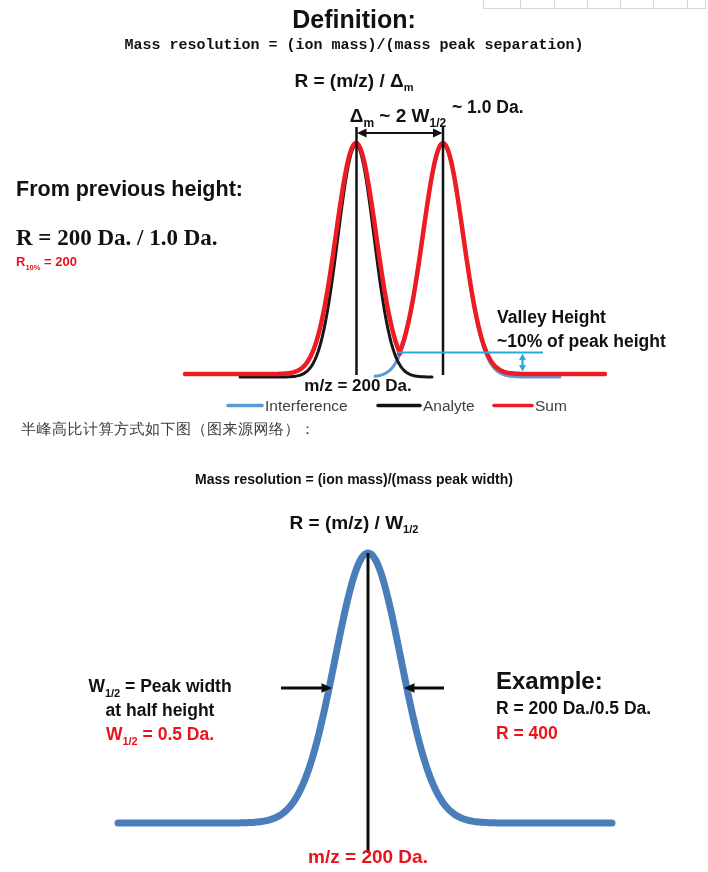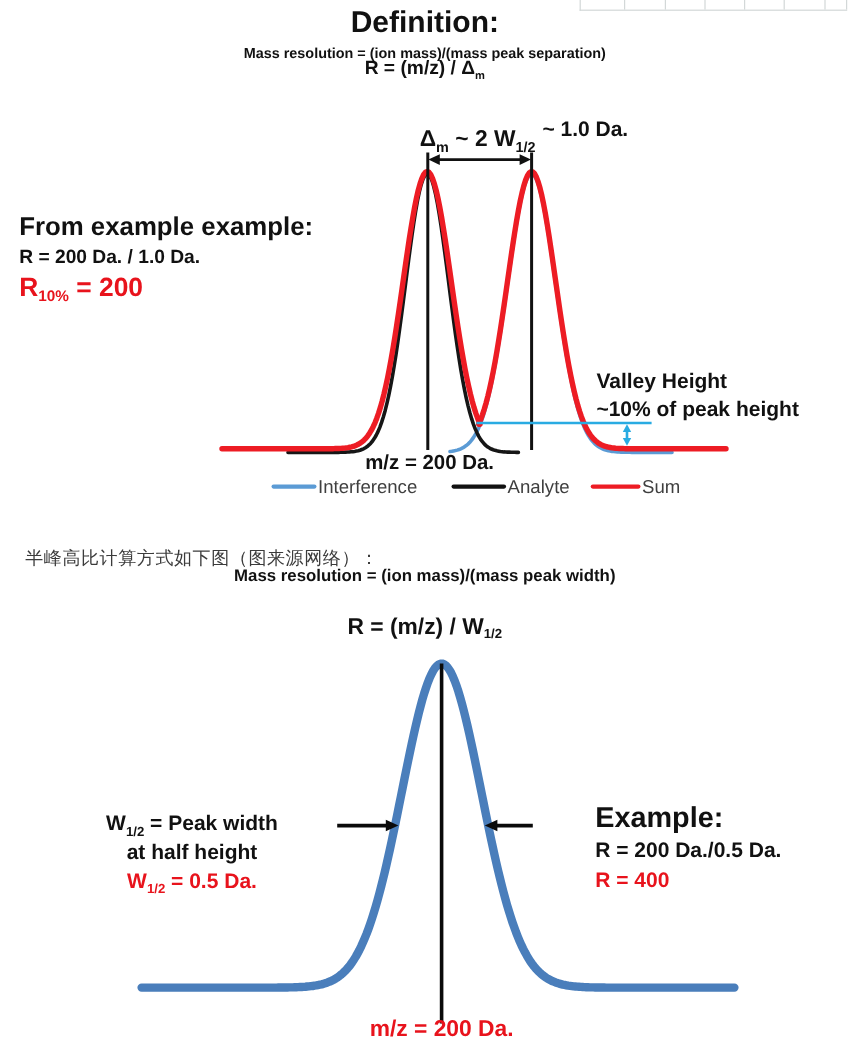--- a/index.html
+++ b/index.html
@@ -4,28 +4,28 @@
 <style>
   html,body{margin:0;padding:0;}
   body{width:708px;height:872px;position:relative;background:#ffffff;overflow:hidden;
        font-family:"Liberation Sans", sans-serif;color:#111;}
   .abs{position:absolute;}
   .center{left:0;width:708px;text-align:center;}
   .b{font-weight:700;}
   .red{color:#e8131c;}
   sub.fsub{font-size:0.58em;vertical-align:-4px;font-weight:700;}
   .s1-title{top:5px;font-size:25px;}
-  .s1-subtitle{top:37px;font-size:12px;}
-  .s1-formula{top:49px;font-size:16px;}
+  .s1-subtitle{top:37px;font-size:15px;font-family:Liberation Mono, monospace;}
+  .s1-formula{top:70px;font-size:19px;}
   .left-block{left:16px;top:177px;width:300px;}
   .lb-heading{font-size:21.5px;font-weight:700;line-height:1.2;}
-  .lb-line1{font-size:16px;font-weight:700;margin-top:3px;}
-  .lb-r10{font-size:22px;font-weight:700;margin-top:3px;}
+  .lb-line1{font-size:23px;font-weight:700;margin-top:22px;font-family:Liberation Serif, serif;}
+  .lb-r10{font-size:13px;font-weight:700;margin-top:3px;}
   .lb-rw{font-size:17px;font-weight:700;margin-top:29px;}
-  .zh{left:21px;top:456px;font-size:15px;color:#3b3b3b;letter-spacing:0.5px;}
+  .zh{left:21px;top:420px;font-size:15px;color:#3b3b3b;letter-spacing:0.5px;}
   .s2-title{top:471px;font-size:14px;}
   .s2-formula{top:512px;font-size:19px;}
   .tfrag{left:483px;top:0;width:222px;height:8px;display:flex;
          border-bottom:1.5px solid #d3d8d8;border-left:1px solid #d3d8d8;}
   .tfrag .cell{border-right:1px solid #d3d8d8;height:8px;}
   svg text{font-family:"Liberation Sans", sans-serif;}
 </style>
 </head>
 <body>
 
@@ -37,21 +37,21 @@
   <div class="cell" style="width:32px"></div>
   <div class="cell" style="width:33px"></div>
   <div class="cell" style="flex:1"></div>
 </div>
 
 <div class="abs center b s1-title">Definition:</div>
 <div class="abs center b s1-subtitle">Mass resolution = (ion mass)/(mass peak separation)</div>
 <div class="abs center b s1-formula"><span>R = (m/z) / </span><span>Δ</span><sub class="fsub">m</sub></div>
 
 <div class="abs left-block">
-  <div class="lb-heading">From example example:</div>
+  <div class="lb-heading">From previous height:</div>
   <div class="lb-line1">R = 200 Da. / 1.0 Da.</div>
   <div class="lb-r10 red"><span>R</span><sub class="fsub">10%</sub><span> = 200</span></div>
 </div>
 
 <svg class="abs" style="left:0;top:95px" width="708" height="325" viewBox="0 0 708 325">
   <g id="curves1">
       <polyline points="375.0,281.3 376.5,281.1 378.0,280.8 379.5,280.5 381.0,280.1 382.5,279.6 384.0,279.0 385.5,278.3 387.0,277.4 388.5,276.3 390.0,275.1 391.5,273.6 393.0,271.8 394.5,269.7 396.0,267.3 397.5,264.6 399.0,261.4 400.5,257.7 402.0,253.6 403.5,249.0 405.0,243.8 406.5,238.1 408.0,231.8 409.5,225.0 411.0,217.5 412.5,209.5 414.0,200.9 415.5,191.9 417.0,182.3 418.5,172.4 420.0,162.2 421.5,151.8 423.0,141.3 424.5,130.8 426.0,120.3 427.5,110.2 429.0,100.4 430.5,91.2 432.0,82.6 433.5,74.8 435.0,67.8 436.5,61.9 438.0,57.1 439.5,53.5 441.0,51.2 442.5,50.1 444.0,50.3 445.5,51.8 447.0,54.6 448.5,58.6 450.0,63.8 451.5,70.0 453.0,77.3 454.5,85.4 456.0,94.2 457.5,103.6 459.0,113.5 460.5,123.8 462.0,134.3 463.5,144.8 465.0,155.3 466.5,165.7 468.0,175.8 469.5,185.6 471.0,194.9 472.5,203.8 474.0,212.2 475.5,220.0 477.0,227.3 478.5,234.0 480.0,240.1 481.5,245.6 483.0,250.6 484.5,255.1 486.0,259.0 487.5,262.5 489.0,265.5 490.5,268.2 492.0,270.5 493.5,272.4 495.0,274.1 496.5,275.5 498.0,276.7 499.5,277.7 501.0,278.5 502.5,279.2 504.0,279.8 505.5,280.2 507.0,280.6 508.5,280.9 510.0,281.2 511.5,281.3 513.0,281.5 514.5,281.6 516.0,281.7 517.5,281.8 519.0,281.8 520.5,281.9 522.0,281.9 523.5,281.9 525.0,281.9 526.5,282.0 528.0,282.0 529.5,282.0 531.0,282.0 532.5,282.0 534.0,282.0 535.5,282.0 537.0,282.0 538.5,282.0 540.0,282.0 541.5,282.0 543.0,282.0 544.5,282.0 546.0,282.0 547.5,282.0 549.0,282.0 550.5,282.0 552.0,282.0 553.5,282.0 555.0,282.0 556.5,282.0 558.0,282.0 559.5,282.0 560.0,282.0" fill="none" stroke="#5b9bd5" stroke-width="3" stroke-linecap="round" stroke-linejoin="round"></polyline>
       <polyline points="240.0,282.0 241.5,282.0 243.0,282.0 244.5,282.0 246.0,282.0 247.5,282.0 249.0,282.0 250.5,282.0 252.0,282.0 253.5,282.0 255.0,282.0 256.5,282.0 258.0,282.0 259.5,282.0 261.0,282.0 262.5,282.0 264.0,282.0 265.5,282.0 267.0,282.0 268.5,282.0 270.0,282.0 271.5,282.0 273.0,282.0 274.5,282.0 276.0,282.0 277.5,282.0 279.0,282.0 280.5,282.0 282.0,282.0 283.5,281.9 285.0,281.9 286.5,281.9 288.0,281.8 289.5,281.7 291.0,281.7 292.5,281.5 294.0,281.4 295.5,281.2 297.0,280.9 298.5,280.6 300.0,280.2 301.5,279.6 303.0,279.0 304.5,278.1 306.0,277.1 307.5,275.8 309.0,274.3 310.5,272.5 312.0,270.3 313.5,267.7 315.0,264.7 316.5,261.1 318.0,257.0 319.5,252.3 321.0,247.0 322.5,240.9 324.0,234.2 325.5,226.8 327.0,218.6 328.5,209.8 330.0,200.3 331.5,190.1 333.0,179.4 334.5,168.3 336.0,156.9 337.5,145.2 339.0,133.5 340.5,121.9 342.0,110.6 343.5,99.7 345.0,89.5 346.5,80.2 348.0,71.8 349.5,64.6 351.0,58.8 352.5,54.3 354.0,51.4 355.5,50.1 357.0,50.4 358.5,52.2 360.0,55.7 361.5,60.6 363.0,66.9 364.5,74.5 366.0,83.2 367.5,92.8 369.0,103.3 370.5,114.3 372.0,125.7 373.5,137.4 375.0,149.1 376.5,160.7 378.0,172.1 379.5,183.1 381.0,193.6 382.5,203.5 384.0,212.8 385.5,221.4 387.0,229.3 388.5,236.5 390.0,243.0 391.5,248.8 393.0,253.9 394.5,258.4 396.0,262.4 397.5,265.7 399.0,268.6 400.5,271.1 402.0,273.1 403.5,274.9 405.0,276.3 406.5,277.5 408.0,278.4 409.5,279.2 411.0,279.8 412.5,280.3 414.0,280.7 415.5,281.0 417.0,281.3 418.5,281.4 420.0,281.6 421.5,281.7 423.0,281.8 424.5,281.8 426.0,281.9 427.5,281.9 429.0,281.9 430.5,282.0 432.0,282.0 432.0,282.0" fill="none" stroke="#161616" stroke-width="3" stroke-linecap="round" stroke-linejoin="round"></polyline>
       <polyline points="185.0,279.0 186.5,279.0 188.0,279.0 189.5,279.0 191.0,279.0 192.5,279.0 194.0,279.0 195.5,279.0 197.0,279.0 198.5,279.0 200.0,279.0 201.5,279.0 203.0,279.0 204.5,279.0 206.0,279.0 207.5,279.0 209.0,279.0 210.5,279.0 212.0,279.0 213.5,279.0 215.0,279.0 216.5,279.0 218.0,279.0 219.5,279.0 221.0,279.0 222.5,279.0 224.0,279.0 225.5,279.0 227.0,279.0 228.5,279.0 230.0,279.0 231.5,279.0 233.0,279.0 234.5,279.0 236.0,279.0 237.5,279.0 239.0,279.0 240.5,279.0 242.0,279.0 243.5,279.0 245.0,279.0 246.5,279.0 248.0,279.0 249.5,279.0 251.0,279.0 252.5,279.0 254.0,279.0 255.5,279.0 257.0,279.0 258.5,279.0 260.0,279.0 261.5,279.0 263.0,279.0 264.5,279.0 266.0,279.0 267.5,279.0 269.0,279.0 270.5,279.0 272.0,279.0 273.5,279.0 275.0,278.9 276.5,278.9 278.0,278.9 279.5,278.8 281.0,278.8 282.5,278.7 284.0,278.6 285.5,278.5 287.0,278.4 288.5,278.2 290.0,278.0 291.5,277.7 293.0,277.4 294.5,277.0 296.0,276.4 297.5,275.8 299.0,275.0 300.5,274.1 302.0,273.0 303.5,271.6 305.0,270.1 306.5,268.2 308.0,266.0 309.5,263.5 311.0,260.6 312.5,257.3 314.0,253.5 315.5,249.3 317.0,244.5 318.5,239.2 320.0,233.3 321.5,226.8 323.0,219.8 324.5,212.2 326.0,204.0 327.5,195.3 329.0,186.1 330.5,176.5 332.0,166.6 333.5,156.3 335.0,145.9 336.5,135.4 338.0,124.9 339.5,114.6 341.0,104.6 342.5,95.1 344.0,86.1 345.5,77.7 347.0,70.2 348.5,63.7 350.0,58.2 351.5,53.8 353.0,50.6 354.5,48.6 356.0,48.0 357.5,48.6 359.0,50.6 360.5,53.8 362.0,58.2 363.5,63.7 365.0,70.2 366.5,77.7 368.0,86.1 369.5,95.1 371.0,104.6 372.5,114.6 374.0,124.9 375.5,135.4 377.0,145.9 378.5,156.3 380.0,166.6 381.5,176.5 383.0,186.1 384.5,195.3 386.0,204.0 387.5,212.2 389.0,219.8 390.5,226.8 392.0,233.3 393.5,239.2 395.0,244.5 396.5,249.3 398.0,253.5 399.5,257.3 400.0,258.5" fill="none" stroke="#ed1c24" stroke-width="4.5" stroke-linecap="round" stroke-linejoin="round"></polyline>
       <polyline points="399.0,258.5 400.5,254.8 402.0,250.7 403.5,246.1 405.0,241.0 406.5,235.3 408.0,229.0 409.5,222.2 411.0,214.8 412.5,206.8 414.0,198.3 415.5,189.2 417.0,179.8 418.5,169.9 420.0,159.8 421.5,149.4 423.0,138.9 424.5,128.4 426.0,118.0 427.5,107.9 429.0,98.2 430.5,89.0 432.0,80.4 433.5,72.6 435.0,65.8 436.5,59.9 438.0,55.1 439.5,51.5 441.0,49.2 442.5,48.1 444.0,48.3 445.5,49.8 447.0,52.6 448.5,56.6 450.0,61.7 451.5,67.9 453.0,75.1 454.5,83.2 456.0,92.0 457.5,101.4 459.0,111.3 460.5,121.5 462.0,131.9 463.5,142.4 465.0,152.9 466.5,163.2 468.0,173.2 469.5,183.0 471.0,192.3 472.5,201.2 474.0,209.5 475.5,217.3 477.0,224.5 478.5,231.2 480.0,237.3 481.5,242.8 483.0,247.7 484.5,252.2 486.0,256.1 487.5,259.6 489.0,262.6 490.5,265.2 492.0,267.5 493.5,269.5 495.0,271.1 496.5,272.5 498.0,273.7 499.5,274.7 501.0,275.6 502.5,276.2 504.0,276.8 505.5,277.3 507.0,277.6 508.5,277.9 510.0,278.2 511.5,278.3 513.0,278.5 514.5,278.6 516.0,278.7 517.5,278.8 519.0,278.8 520.5,278.9 522.0,278.9 523.5,278.9 525.0,278.9 526.5,279.0 528.0,279.0 529.5,279.0 531.0,279.0 532.5,279.0 534.0,279.0 535.5,279.0 537.0,279.0 538.5,279.0 540.0,279.0 541.5,279.0 543.0,279.0 544.5,279.0 546.0,279.0 547.5,279.0 549.0,279.0 550.5,279.0 552.0,279.0 553.5,279.0 555.0,279.0 556.5,279.0 558.0,279.0 559.5,279.0 561.0,279.0 562.5,279.0 564.0,279.0 565.5,279.0 567.0,279.0 568.5,279.0 570.0,279.0 571.5,279.0 573.0,279.0 574.5,279.0 576.0,279.0 577.5,279.0 579.0,279.0 580.5,279.0 582.0,279.0 583.5,279.0 585.0,279.0 586.5,279.0 588.0,279.0 589.5,279.0 591.0,279.0 592.5,279.0 594.0,279.0 595.5,279.0 597.0,279.0 598.5,279.0 600.0,279.0 601.5,279.0 603.0,279.0 604.5,279.0 605.0,279.0" fill="none" stroke="#ed1c24" stroke-width="4.5" stroke-linecap="round" stroke-linejoin="round"></polyline>

